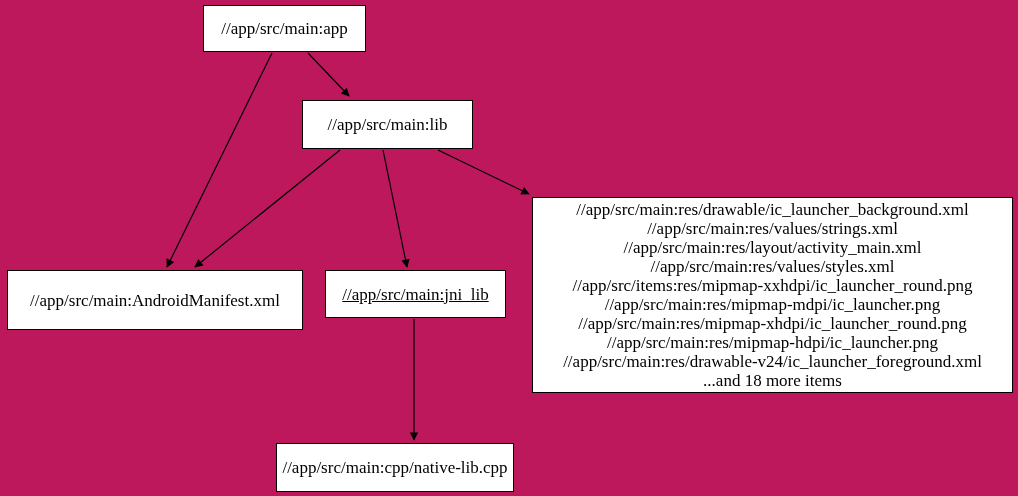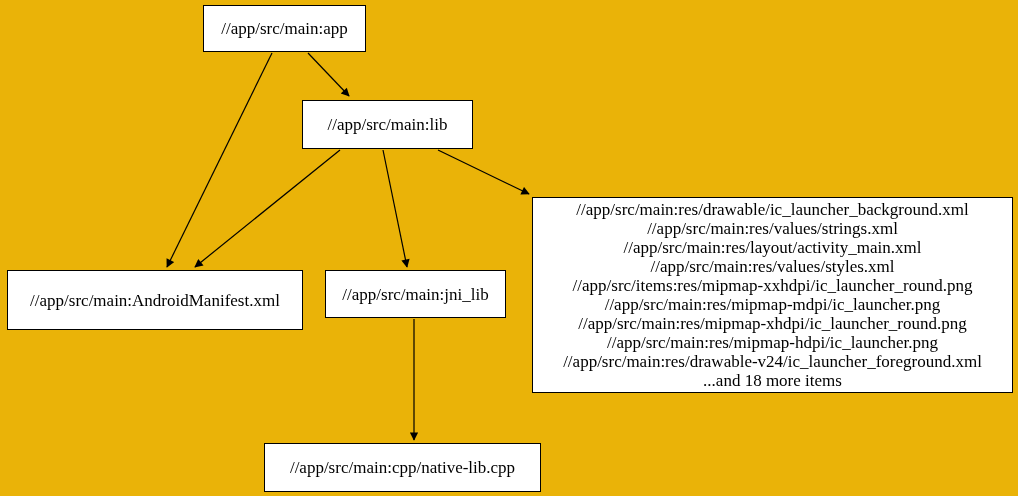--- a/index.html
+++ b/index.html
@@ -4,21 +4,21 @@
 <style>
   html, body {
     margin: 0;
     padding: 0;
     background: #ffffff;
   }
   .canvas {
     position: relative;
     width: 1018px;
     height: 496px;
-    background: #eab308;
+    background: #be185d;
     font-family: "Liberation Serif", "DejaVu Serif", serif;
     color: #000000;
     overflow: hidden;
   }
   svg.edges {
     position: absolute;
     left: 0;
     top: 0;
     width: 1018px;
     height: 496px;
@@ -43,23 +43,23 @@
   }
   .node.multiline {
     flex-direction: column;
     justify-content: center;
     padding: 2px 4px;
     align-items: center;
   }
   #node-app       { left: 203px; top: 5px;   width: 163px; height: 47px; }
   #node-lib       { left: 302px; top: 100px; width: 171px; height: 49px; }
   #node-manifest  { left: 7px;   top: 270px; width: 296px; height: 60px; }
-  #node-jni-lib   { left: 325px; top: 270px; width: 181px; height: 48px; }
+  #node-jni-lib   { left: 325px; top: 270px; width: 181px; height: 48px; text-decoration: underline; }
   #node-resources { left: 532px; top: 197px; width: 481px; height: 196px; }
-  #node-cpp       { left: 264px; top: 443px; width: 277px; height: 49px; }
+  #node-cpp       { left: 276px; top: 443px; width: 238px; height: 49px; }
 </style>
 </head>
 <body>
 
 <div class="canvas">
 
   <svg class="edges" viewBox="0 0 1018 496" xmlns="http://www.w3.org/2000/svg">
     <defs>
       <marker id="arrow" viewBox="0 0 10 10" refX="9" refY="5" markerWidth="9" markerHeight="7" orient="auto">
         <path d="M 0 0 L 10 5 L 0 10 z" fill="#000000"></path>

